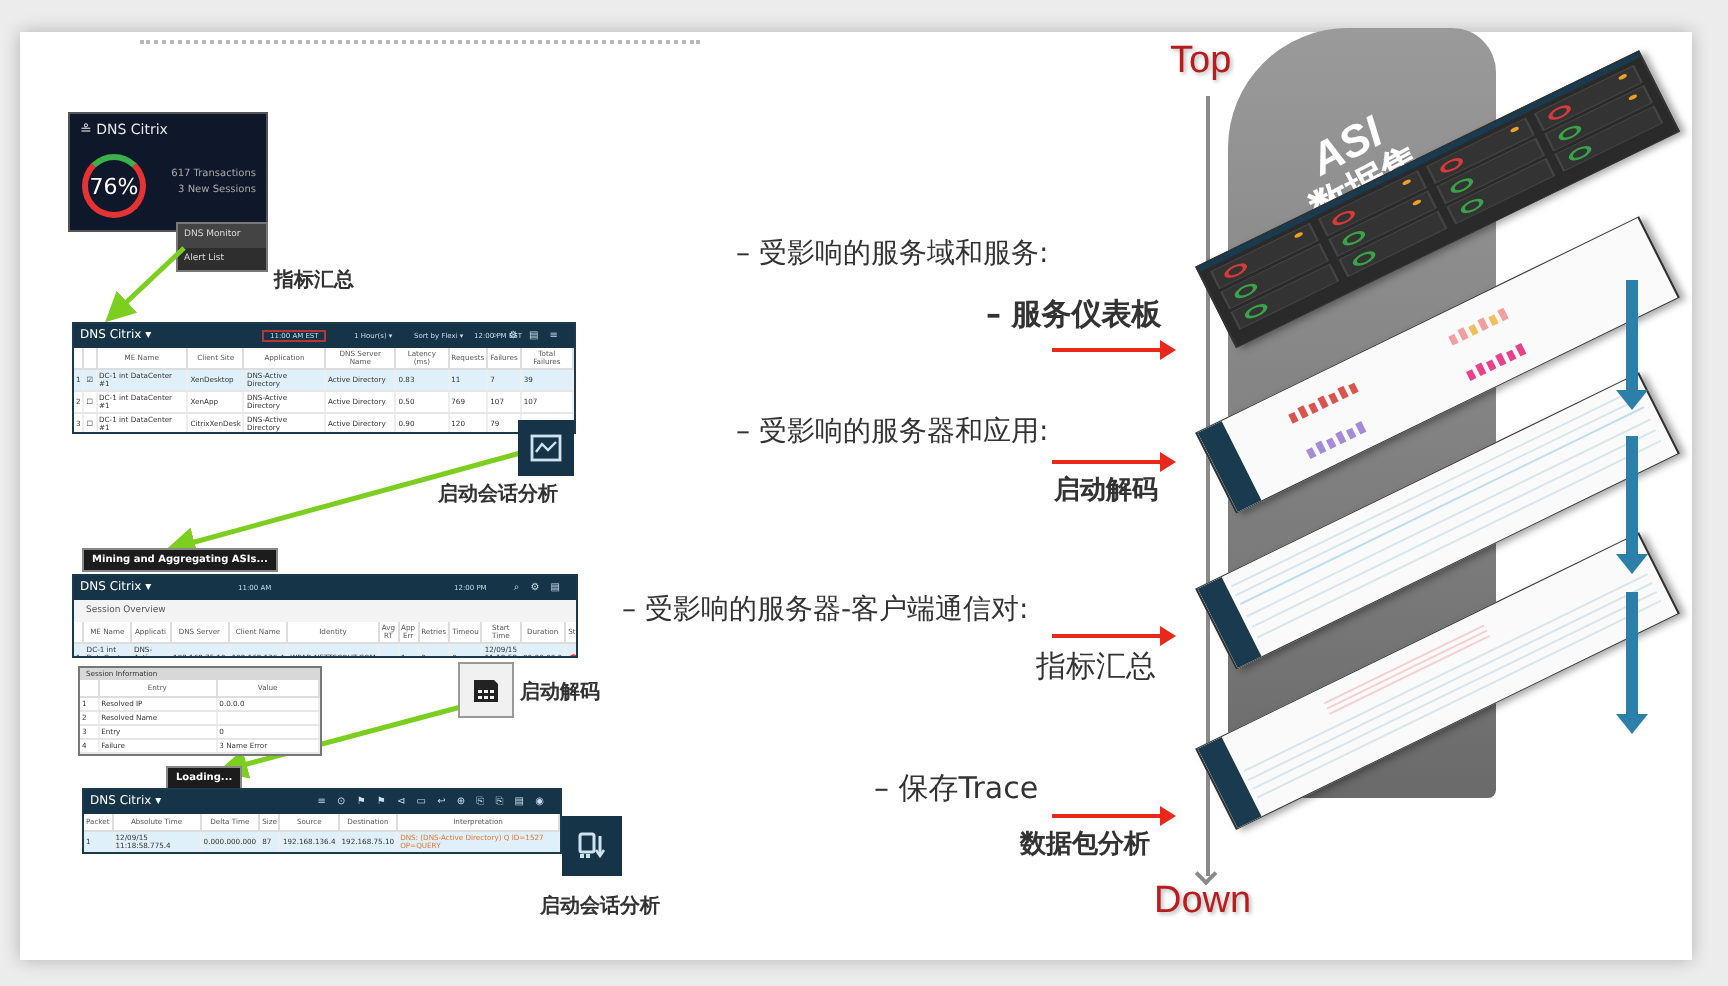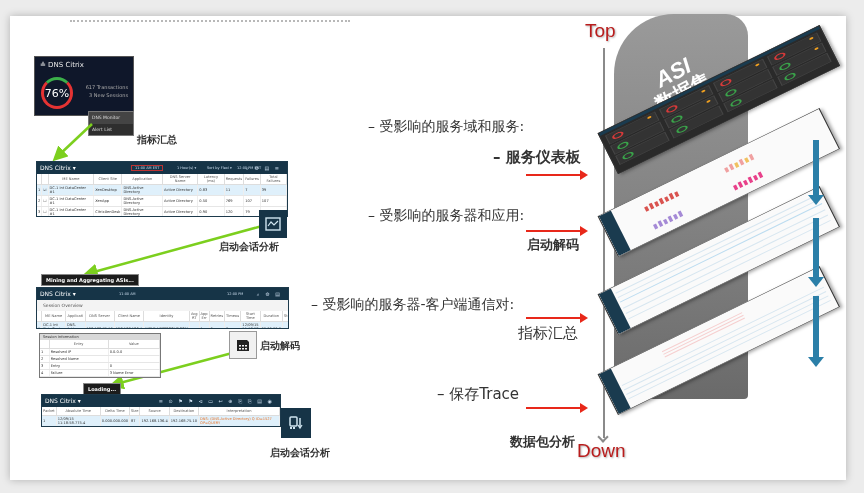--- a/index.html
+++ b/index.html
@@ -372,21 +372,21 @@
 <div class="mid-text" style="left:368px;top:207px;">–  受影响的服务器和应用:</div>
 <div class="red-arrow" style="left:526px;top:230px;width:60px;"></div>
 <div class="mid-text sub" style="left:527px;top:236px;">启动解码</div>
 
 <div class="mid-text" style="left:311px;top:296px;">–  受影响的服务器-客户端通信对:</div>
 <div class="red-arrow" style="left:526px;top:317px;width:60px;"></div>
 <div class="mid-text" style="left:518px;top:324px;font-size:15px;">指标汇总</div>
 
 <div class="mid-text" style="left:437px;top:385px;font-size:15px;">–  保存Trace</div>
 <div class="red-arrow" style="left:526px;top:407px;width:60px;"></div>
-<div class="mid-text sub" style="left:510px;top:413px;margin-top:20px;">数据包分析</div>
+<div class="mid-text sub" style="left:510px;top:413px;">数据包分析</div>
 
 <div class="axis-label" style="left:585px;top:20px;">Top</div>
 <div class="v-axis"></div>
 <div class="axis-label" style="left:577px;top:440px;">Down</div>
 
 <div class="backplate"></div>
 <div class="asi-title">
   <div class="a">ASI</div>
   <div class="b">数据集</div>
 </div>

